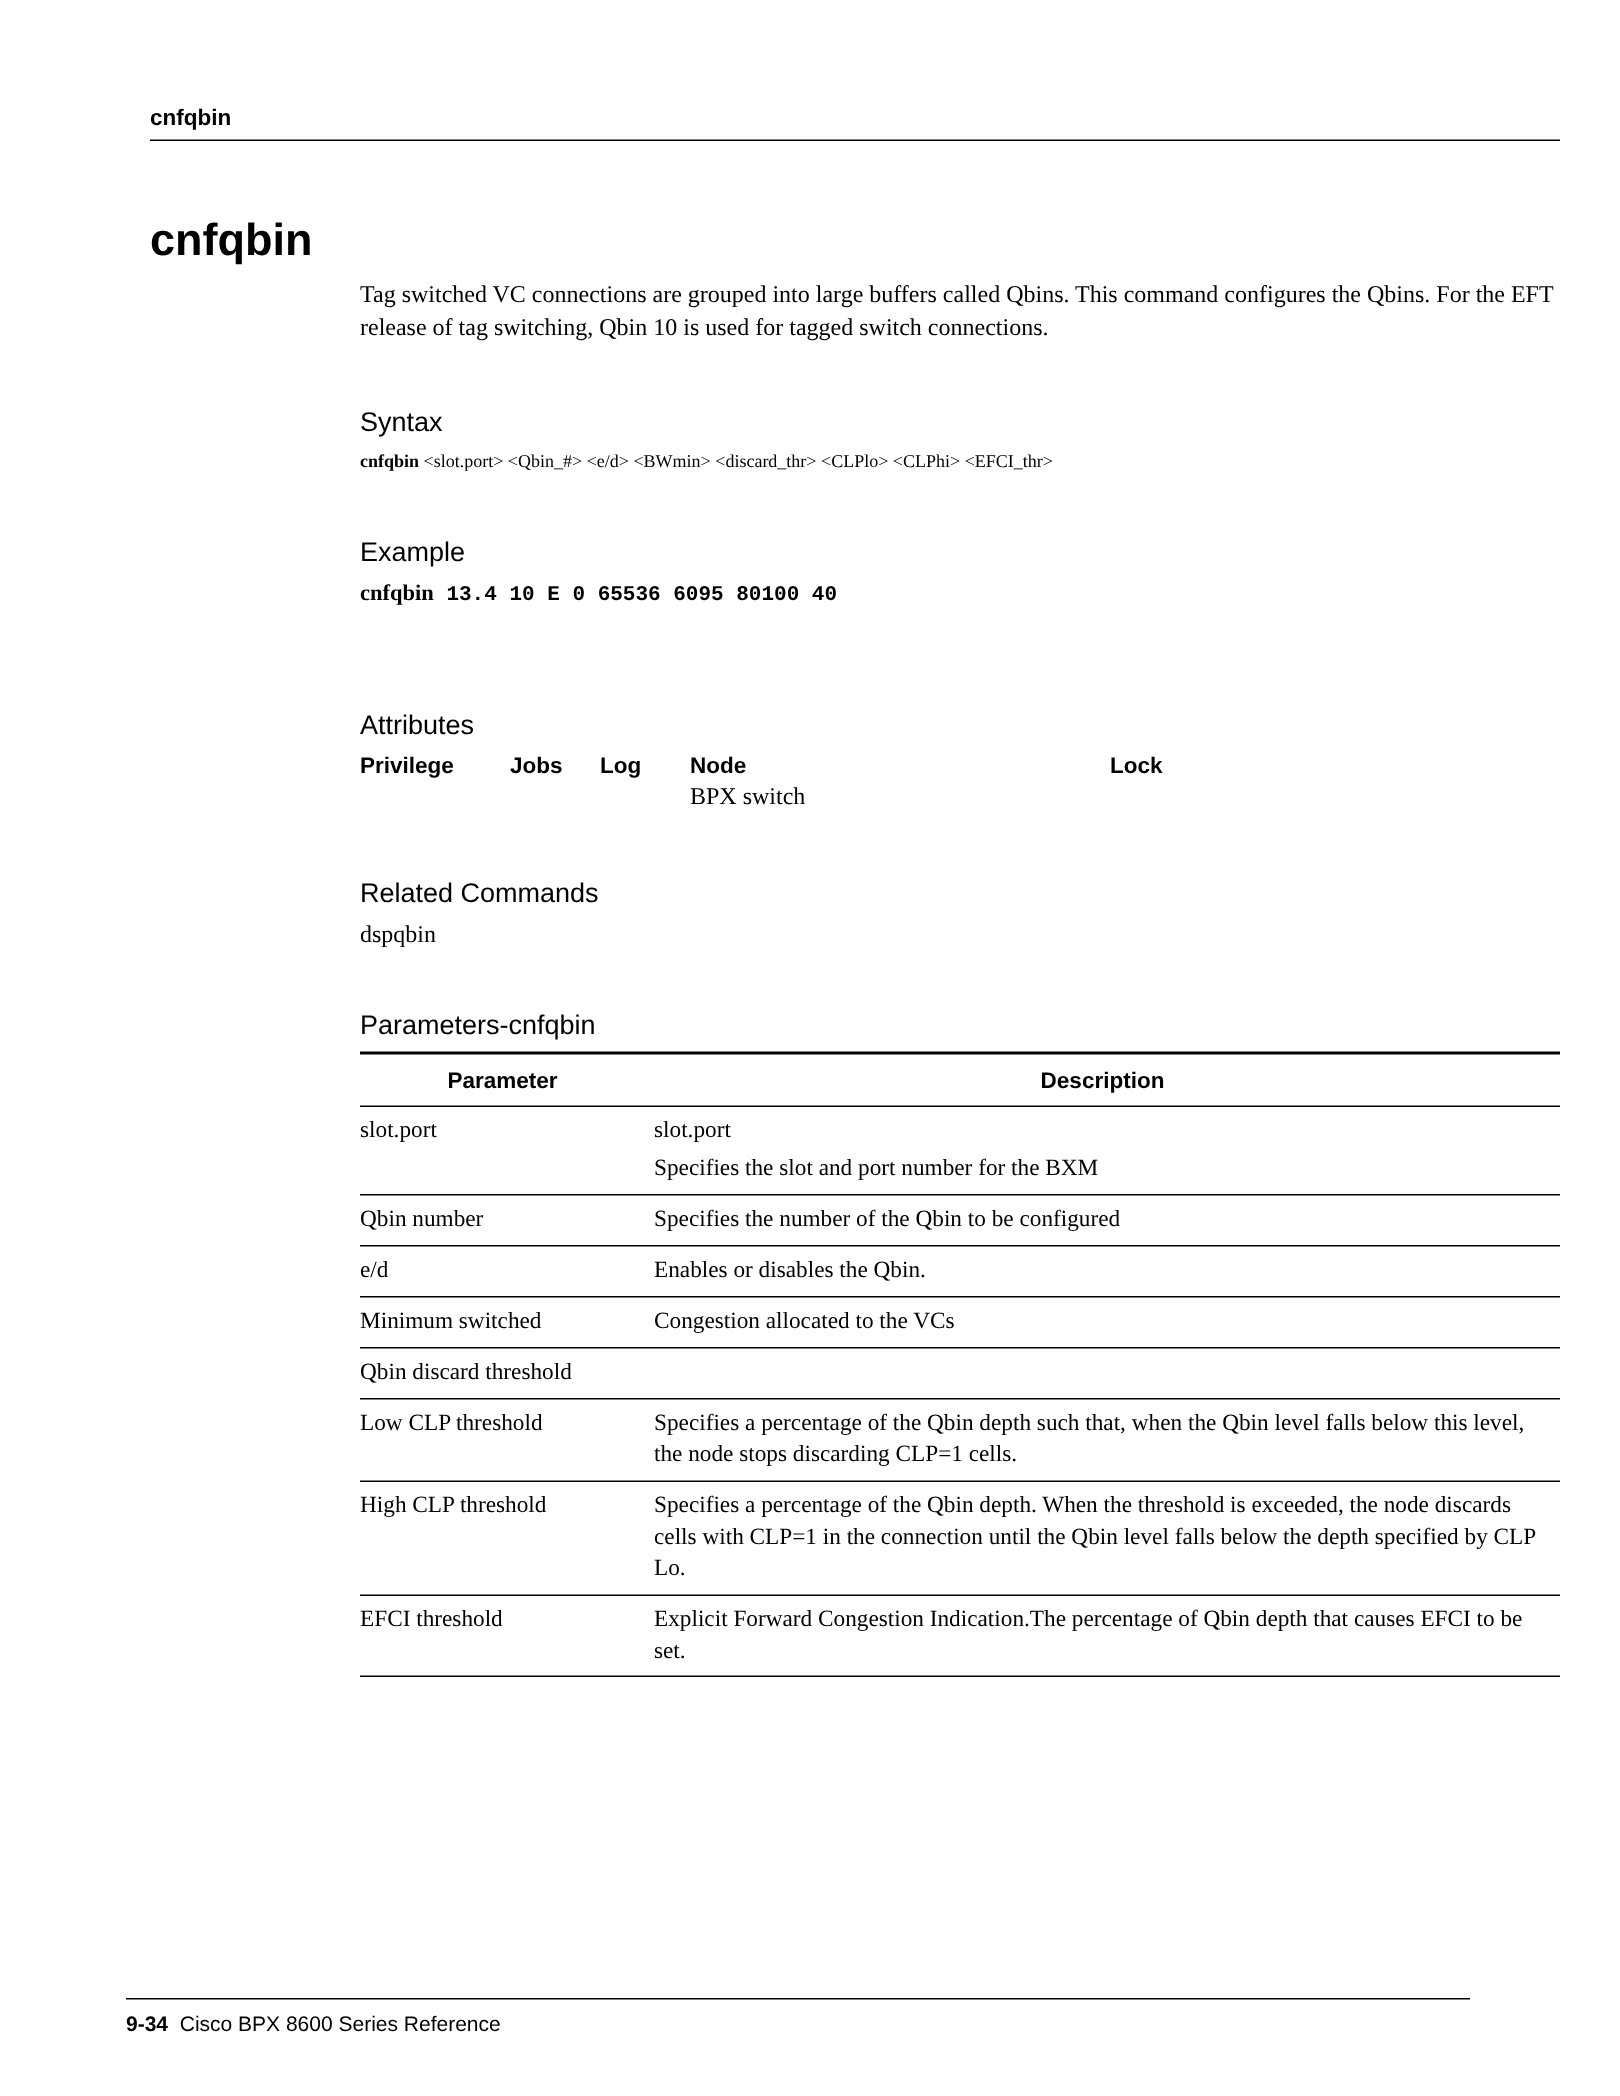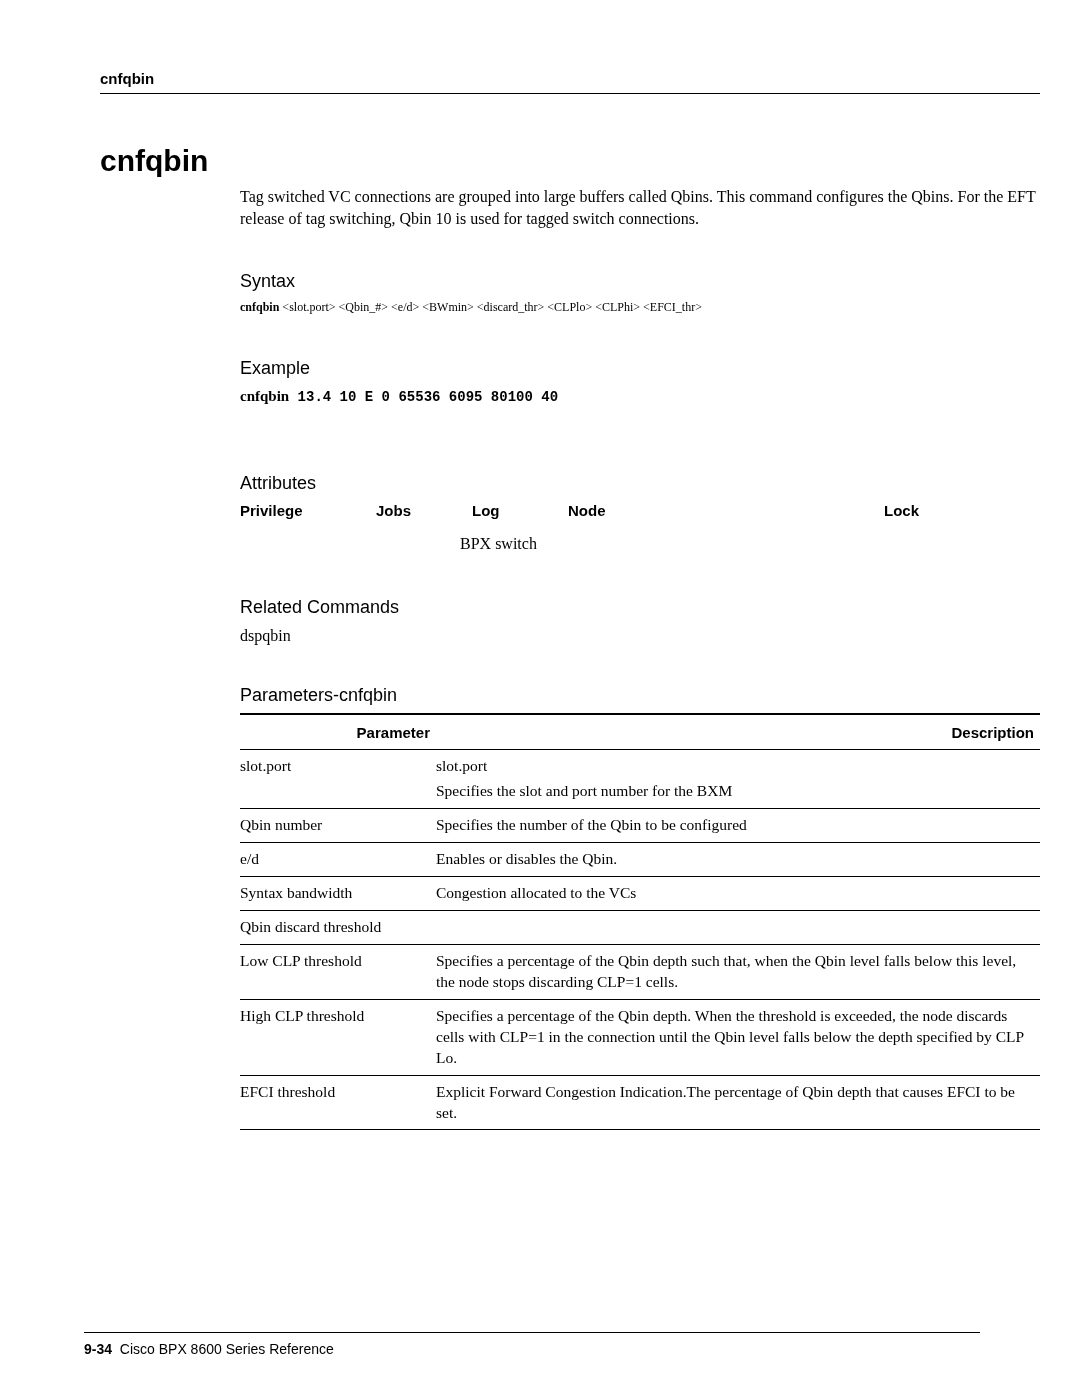--- a/index.html
+++ b/index.html
@@ -66,22 +66,20 @@
     font-family: "Courier New", Courier, monospace;
     font-weight: bold;
     font-size: 14px;
   }
   .attr-table {
     display: grid;
     grid-template-columns: 100px 60px 60px 280px 120px;
     font-family: Arial, Helvetica, sans-serif;
     font-weight: bold;
     font-size: 15px;
-    margin-bottom: 12px;
-    gap: 36px;
   }
   .attr-row {
     display: grid;
     grid-template-columns: 100px 60px 60px 280px 120px;
     font-family: "Times New Roman", Times, serif;
     font-size: 16px;
     margin-bottom: 40px;
   }
   .related-text {
     font-size: 16px;
@@ -92,21 +90,21 @@
     border-collapse: collapse;
     font-size: 15.5px;
     margin-top: 2px;
   }
   .param-table-wrap {
     border-top: 2px solid #000;
   }
   .param-table th {
     font-family: Arial, Helvetica, sans-serif;
     font-weight: bold;
-    text-align: right;
+    text-align: center;
     padding: 6px 6px 6px 0;
     border-bottom: 1px solid #000;
     font-size: 15px;
   }
   .param-table td {
     padding: 6px 6px 6px 0;
     border-bottom: 1px solid #000;
     vertical-align: top;
     font-family: "Times New Roman", Times, serif;
   }
@@ -187,21 +185,21 @@
                 <div>Specifies the number of the Qbin to be configured</div>
               </td>
             </tr>
             <tr>
               <td class="param-col">e/d</td>
               <td>
                 <div>Enables or disables the Qbin.</div>
               </td>
             </tr>
             <tr>
-              <td class="param-col">Syntax bandwidth</td>
+              <td class="param-col">Minimum switched</td>
               <td>
                 <div>Congestion allocated to the VCs</div>
               </td>
             </tr>
             <tr>
               <td class="param-col">Qbin discard threshold</td>
               <td>
                 <div></div>
               </td>
             </tr>

